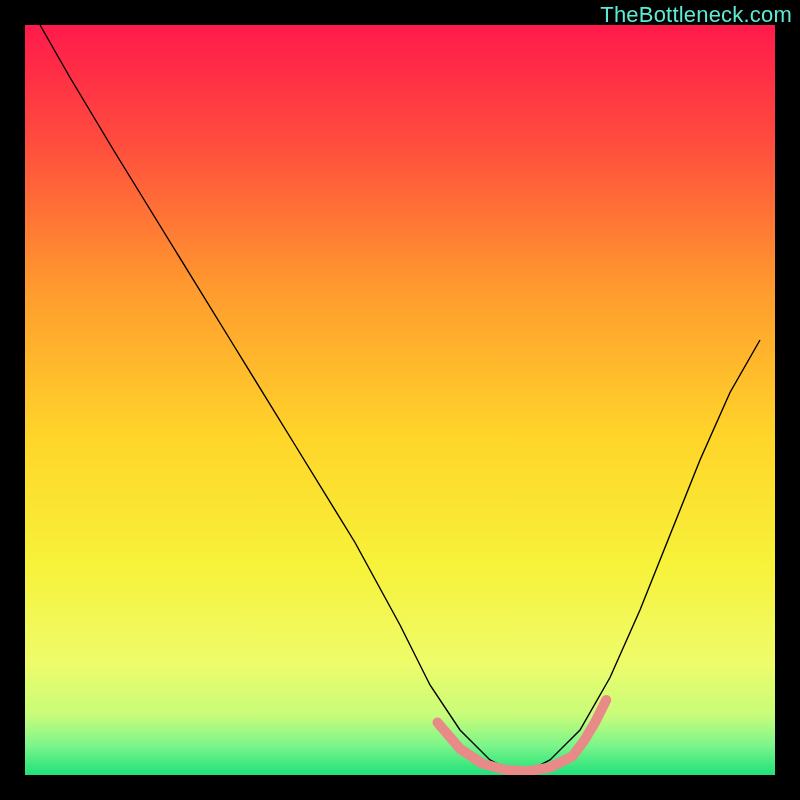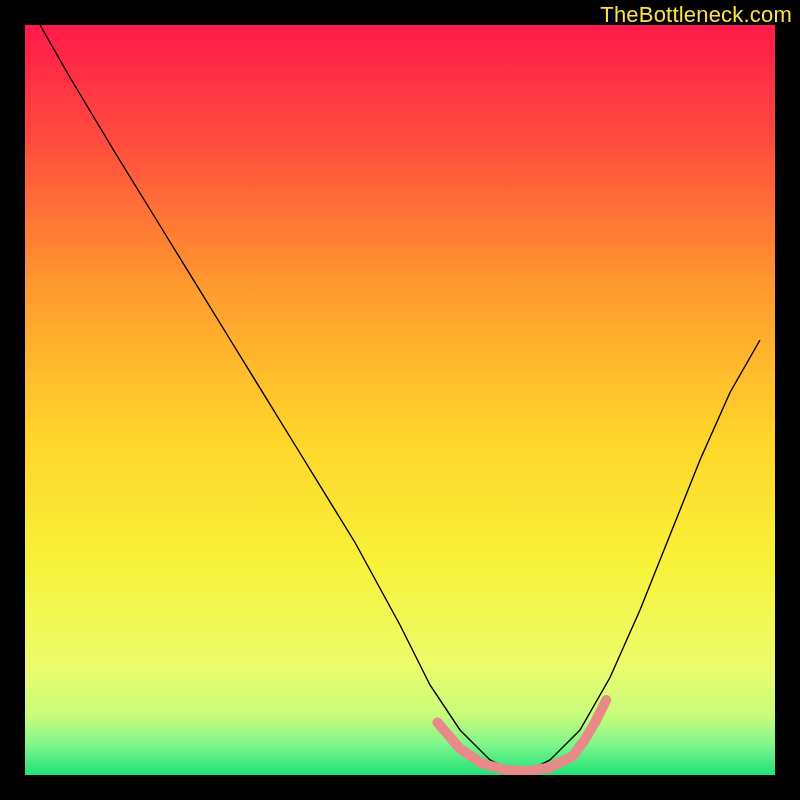--- a/index.html
+++ b/index.html
@@ -21,21 +21,21 @@
     position: absolute;
     left: 25px;
     top: 25px;
     width: 750px;
     height: 750px;
   }
   .watermark {
     position: absolute;
     top: 2px;
     right: 8px;
-    color: #fde047;
+    color: #5eead4;
     font-size: 22px;
     font-weight: 500;
     letter-spacing: 0.2px;
     z-index: 10;
   }
   svg { display: block; }
 </style>
 </head>
 <body>
 

